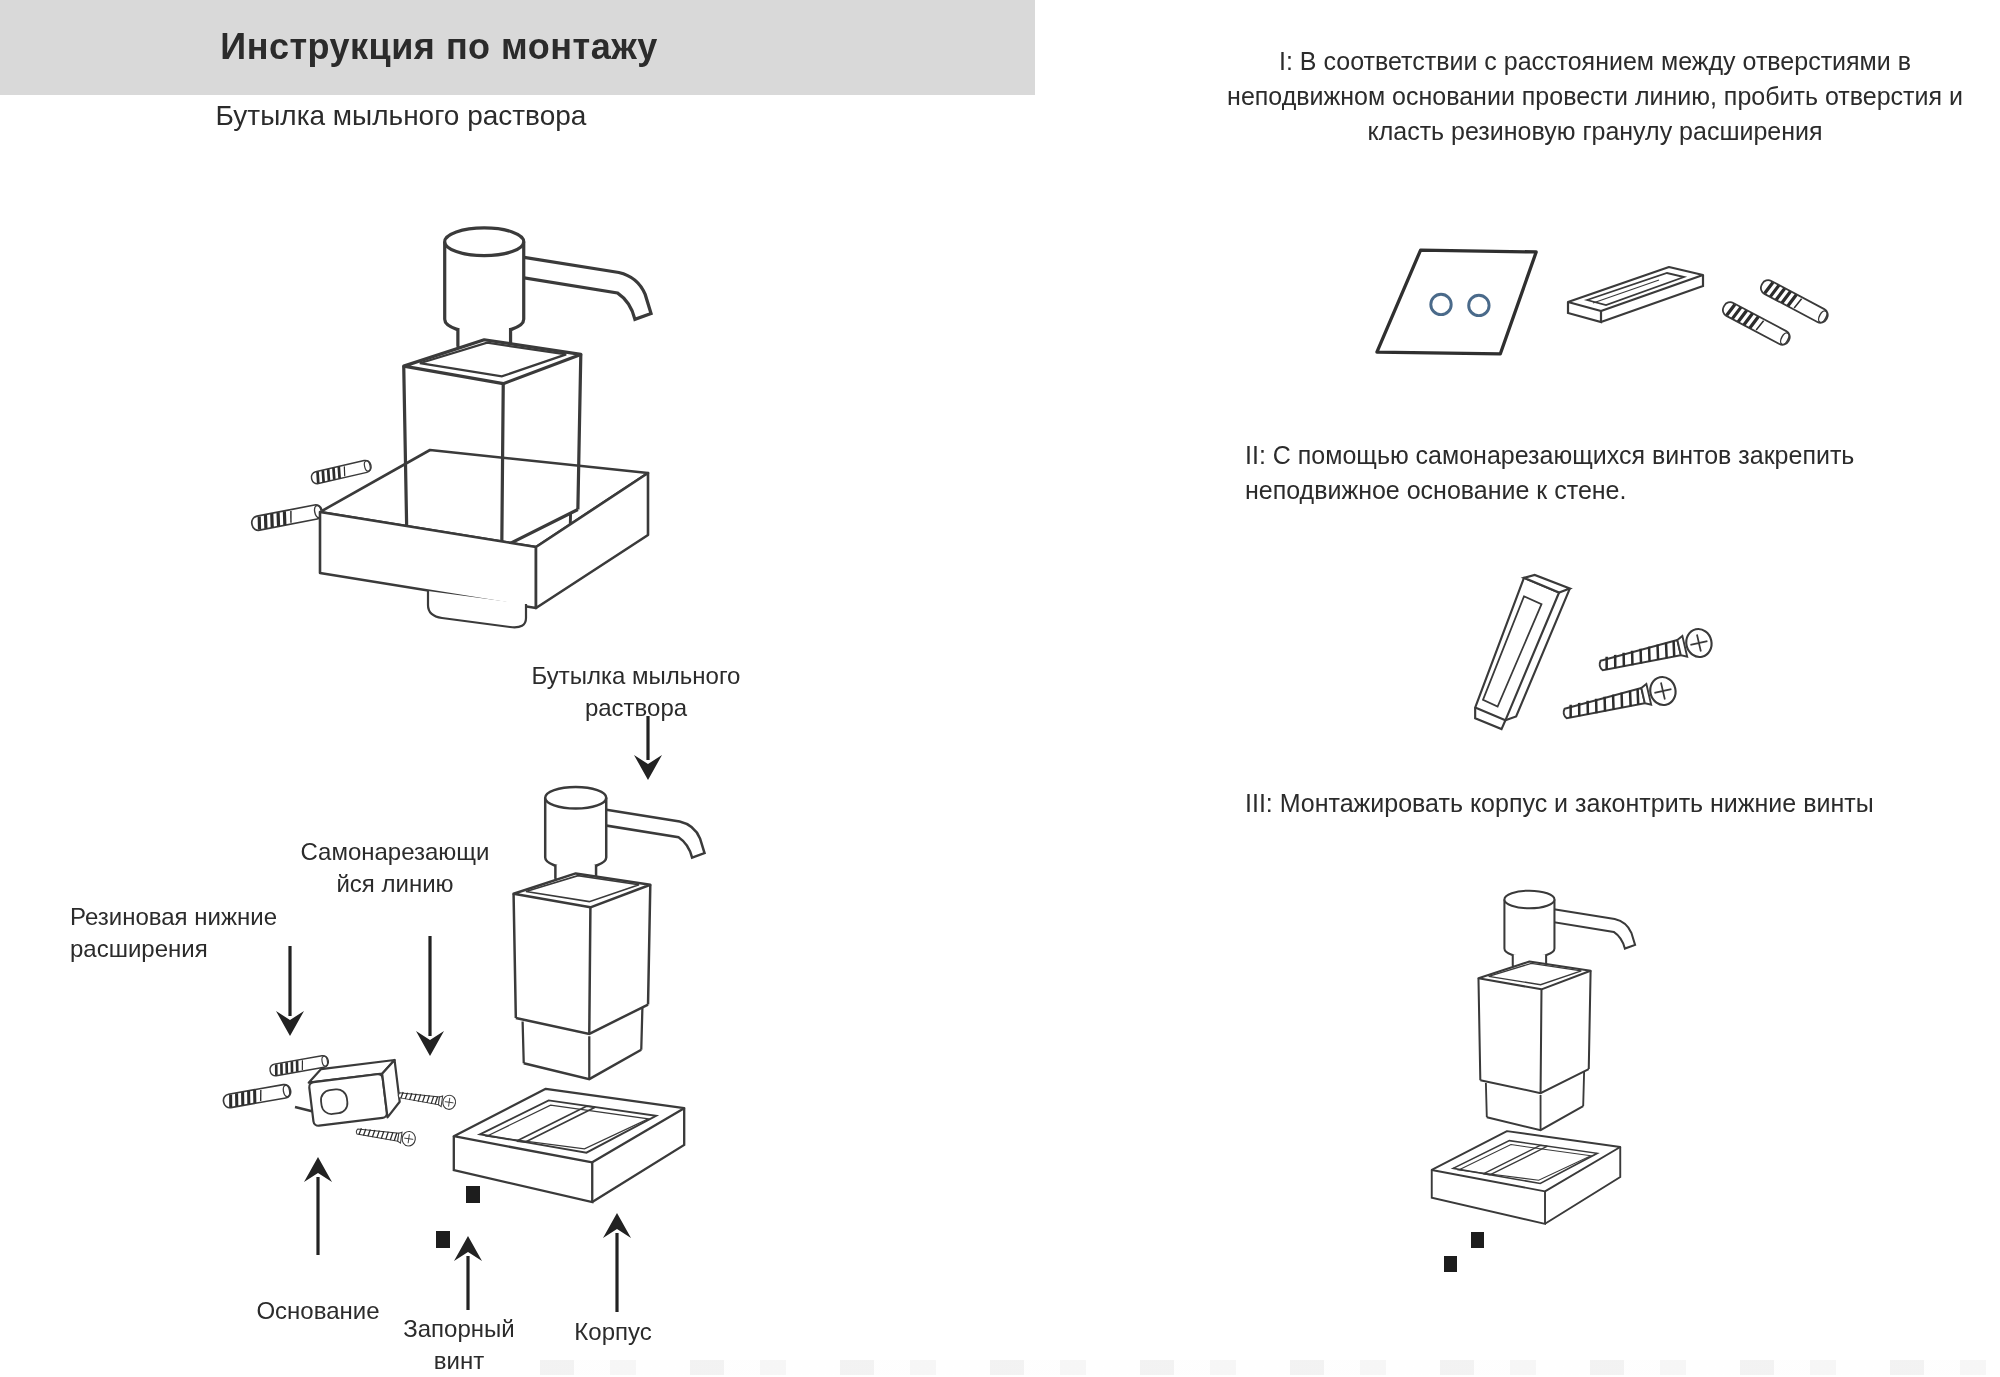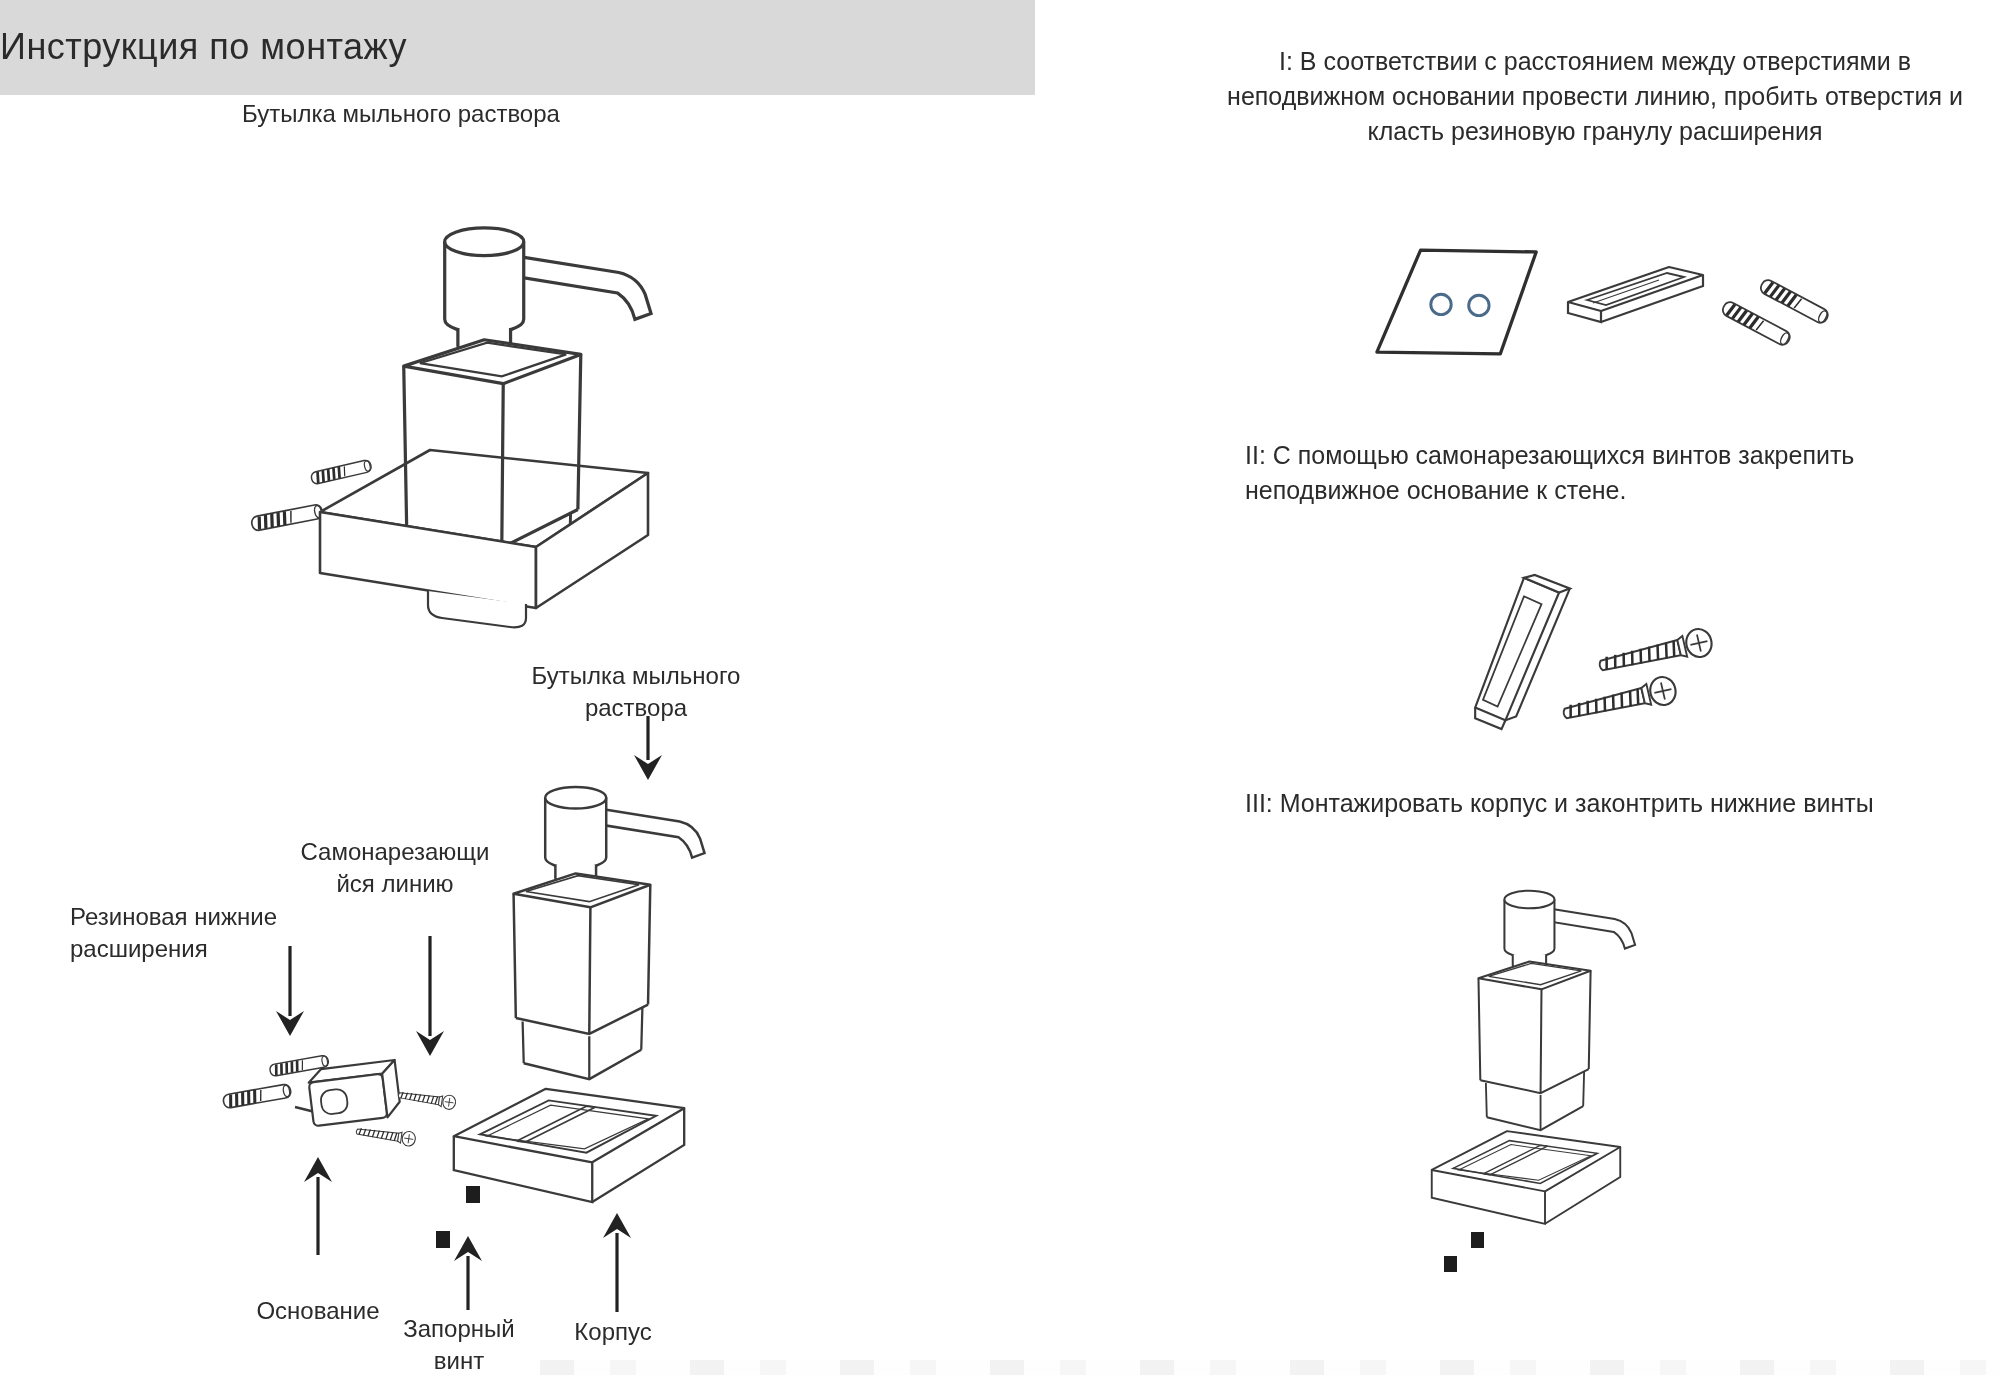--- a/index.html
+++ b/index.html
@@ -1,22 +1,22 @@
 <!DOCTYPE html>
 <html><head>
 <meta charset="utf-8">
 <style>
   html,body{margin:0;padding:0;background:#ffffff;}
   body{position:relative;width:2000px;height:1377px;overflow:hidden;
        font-family:"Liberation Sans",sans-serif;color:#2b2b2b;}
   .abs{position:absolute;}
   svg{display:block;overflow:visible;}
   .hdr-bar{background:#d9d9d9;}
-  .hdr-title{font-size:36px;font-weight:400;letter-spacing:.5px;text-align:left;}
-  .subtitle{font-size:24px;font-weight:500;text-align:center;}
+  .hdr-title{font-size:36px;font-weight:700;letter-spacing:.5px;text-align:center;padding-left:28px;}
+  .subtitle{font-size:28px;font-weight:500;text-align:center;}
   .steptext{font-size:25px;line-height:35px;}
   .steptext span{display:block;}
   .center{text-align:center;}
   .lbl{font-size:24px;line-height:32px;}
   .lbl span{display:block;}
   .noise{background:repeating-linear-gradient(90deg,
           rgba(150,150,150,.22) 0 34px, rgba(210,210,210,.06) 34px 70px,
           rgba(165,165,165,.18) 70px 96px, rgba(220,220,220,.05) 96px 150px);}
 </style>
 </head>

